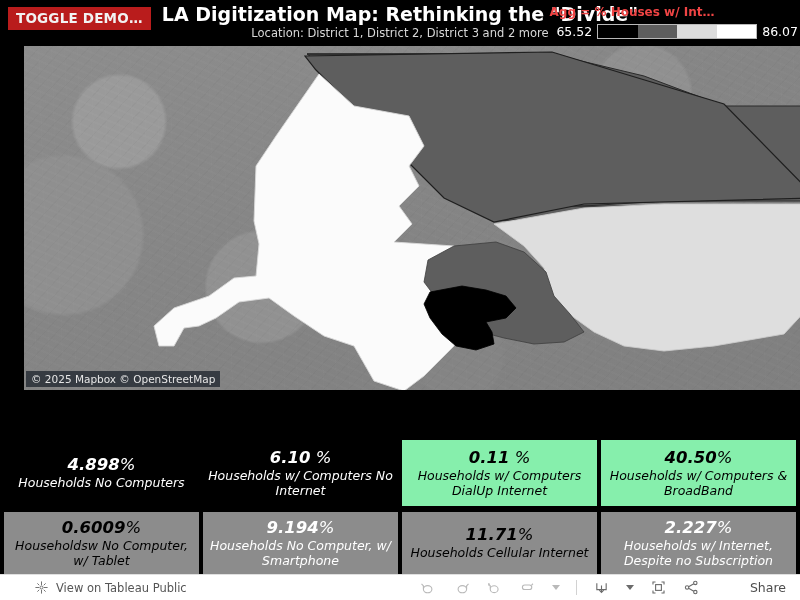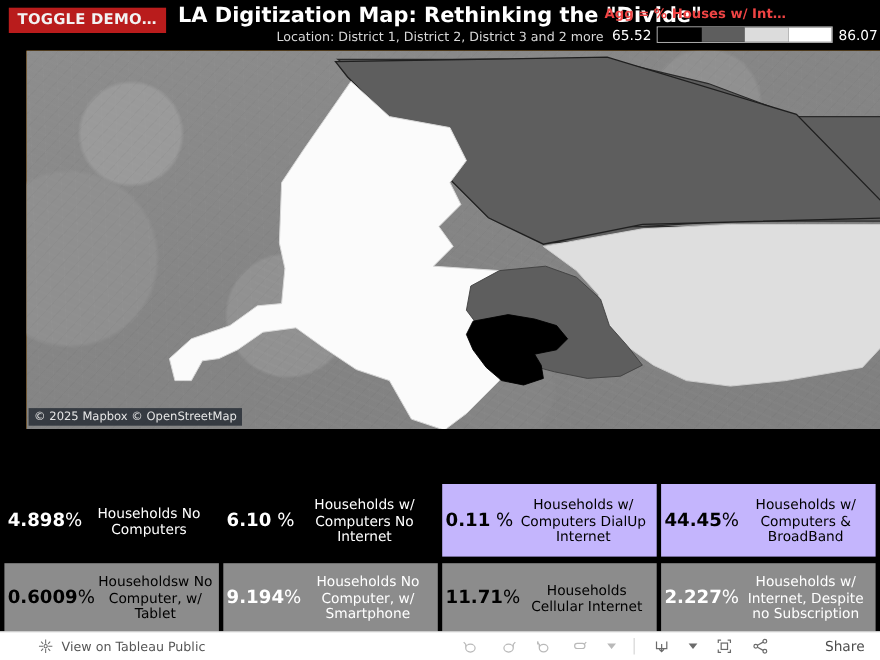--- a/index.html
+++ b/index.html
@@ -119,33 +119,34 @@
     width: 800px; height: 134px;
     display: grid;
     grid-template-columns: repeat(4, 1fr);
     grid-template-rows: 70px 62px;
     column-gap: 4px;
     row-gap: 2px;
     padding: 0 4px;
   }
   .kpi {
     position: relative;
-    display: flex; flex-direction: row;
+    display: flex; flex-direction: column;
     align-items: center; justify-content: center;
     text-align: center;
     padding: 4px 3px;
     line-height: 1.16;
     cursor: pointer;
+    font-style: italic;
   }
   .kpi .val { font-size: 16.5px; font-weight: bold; white-space: nowrap; }
   .kpi .val .pct { font-weight: normal; }
   .kpi .lbl { font-size: 12.5px; margin-top: 2px; }
 
   .bg-black { background: #000; color: #ffffff; }
-  .bg-white { background: #c4b5fd; color: #000000; }
+  .bg-white { background: #86efac; color: #000000; }
   .bg-gray  { background: #8c8c8c; color: #ffffff; }
   .bg-gray.dark-text { color: #000000; }
 
   .kpi.r1 { align-self: start; height: 66px; }
 
   .progress-wrap {
     position: absolute; left: 2px; bottom: -26px;
     width: calc(100% - 8px);
     height: 17px;
     border: 1px solid #e8e8e8;
@@ -265,21 +266,21 @@
     </div>
     <div class="kpi bg-black r1">
       <div class="val"><span>6.10</span><span class="pct"> %</span></div>
       <div class="lbl">Households w/ Computers No Internet</div>
     </div>
     <div class="kpi bg-white r1">
       <div class="val"><span>0.11</span><span class="pct"> %</span></div>
       <div class="lbl">Households w/ Computers DialUp Internet</div>
     </div>
     <div class="kpi bg-white r1">
-      <div class="val"><span>44.45</span><span class="pct">%</span></div>
+      <div class="val"><span>40.50</span><span class="pct">%</span></div>
       <div class="lbl">Households w/ Computers &amp; BroadBand</div>
     </div>
     <div class="kpi bg-gray dark-text">
       <div class="val"><span>0.6009</span><span class="pct">%</span></div>
       <div class="lbl">Householdsw No Computer, w/ Tablet</div>
     </div>
     <div class="kpi bg-gray">
       <div class="val"><span>9.194</span><span class="pct">%</span></div>
       <div class="lbl">Households No Computer, w/ Smartphone</div>
     </div>

